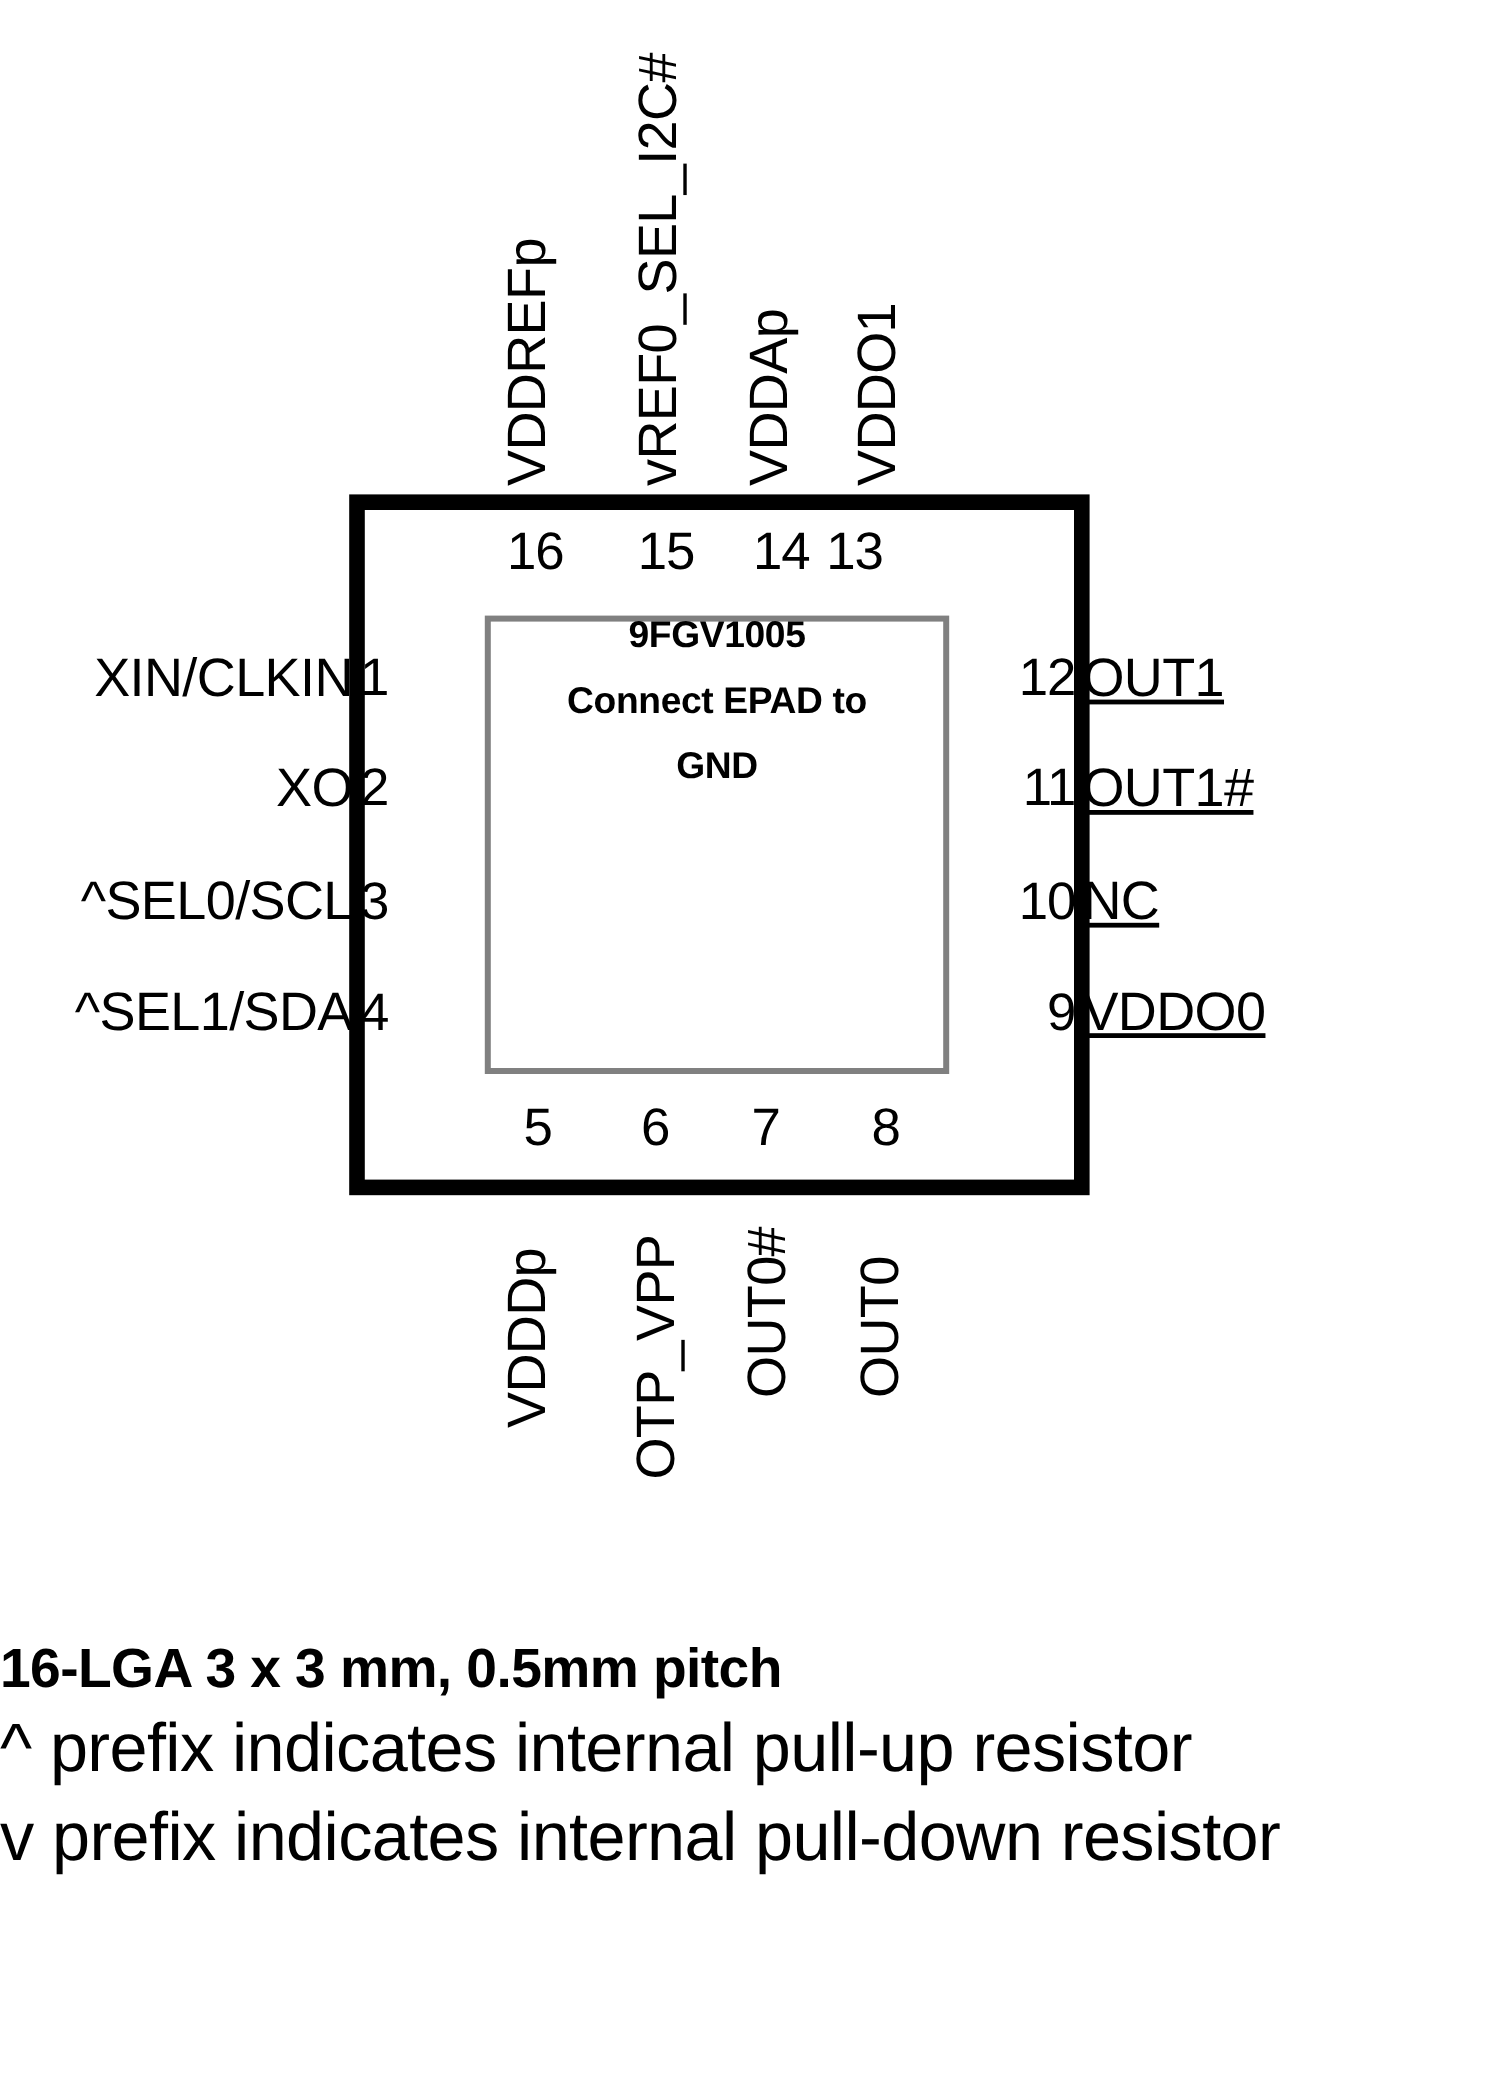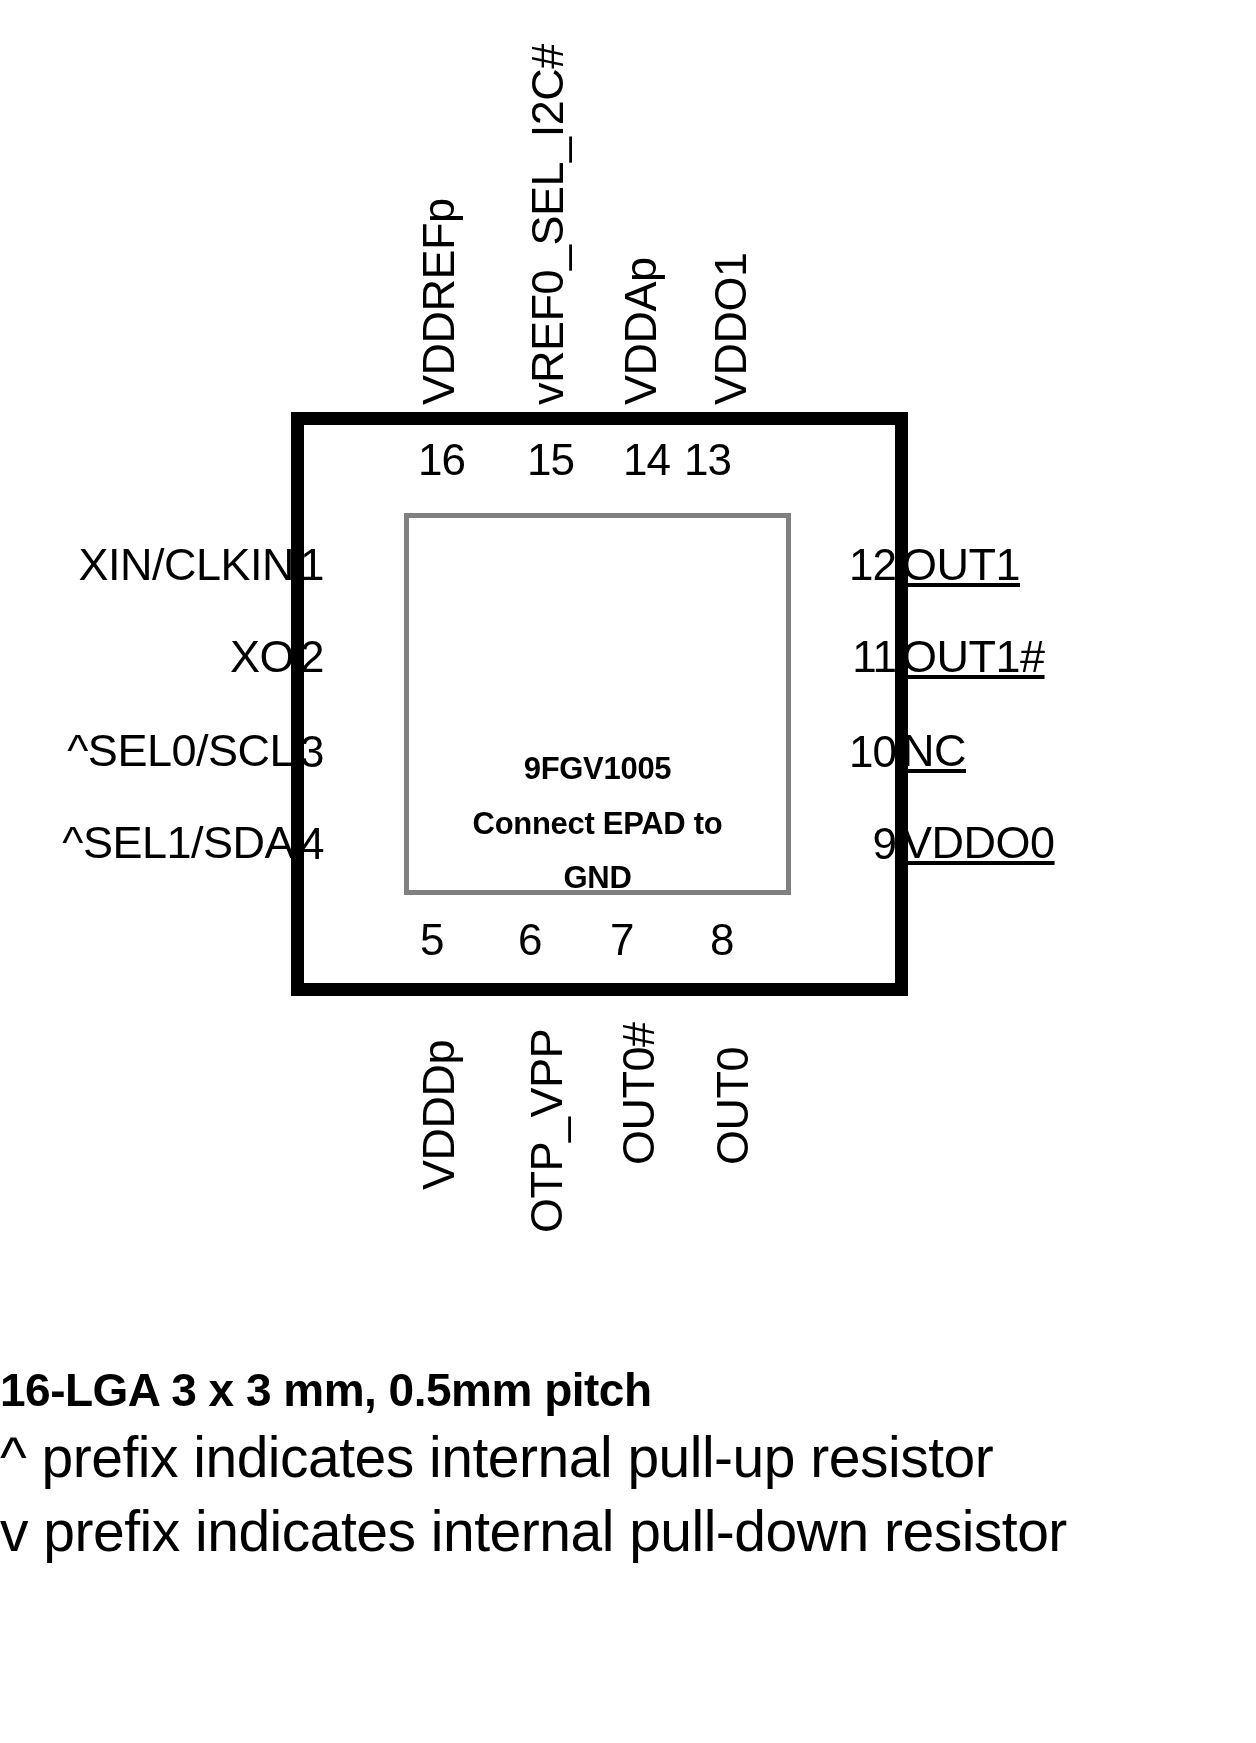--- a/index.html
+++ b/index.html
@@ -42,35 +42,35 @@
 
   #epad-text {
     position: absolute;
     left: 404px;
     top: 513px;
     width: 387px;
     height: 382px;
     display: flex;
     flex-direction: column;
     align-items: center;
-    justify-content: flex-end;
+    justify-content: flex-start;
     gap: 22px;
     font-weight: bold;
     font-size: 31px;
     line-height: 1.05;
     text-align: center;
     letter-spacing: -0.3px;
   }
 
   
   .pin-num {
     position: absolute;
     font-size: 44px;
     line-height: 1;
-    text-align: left;
+    text-align: center;
     width: 56px;
     color: #000;
     letter-spacing: -1px;
   }
 
   
   #pin-num-16 { left: 418px; top: 438px; }
   #pin-num-15 { left: 527px; top: 438px; }
   #pin-num-14 { left: 623px; top: 438px; }
   #pin-num-13 { left: 684px; top: 438px; }

